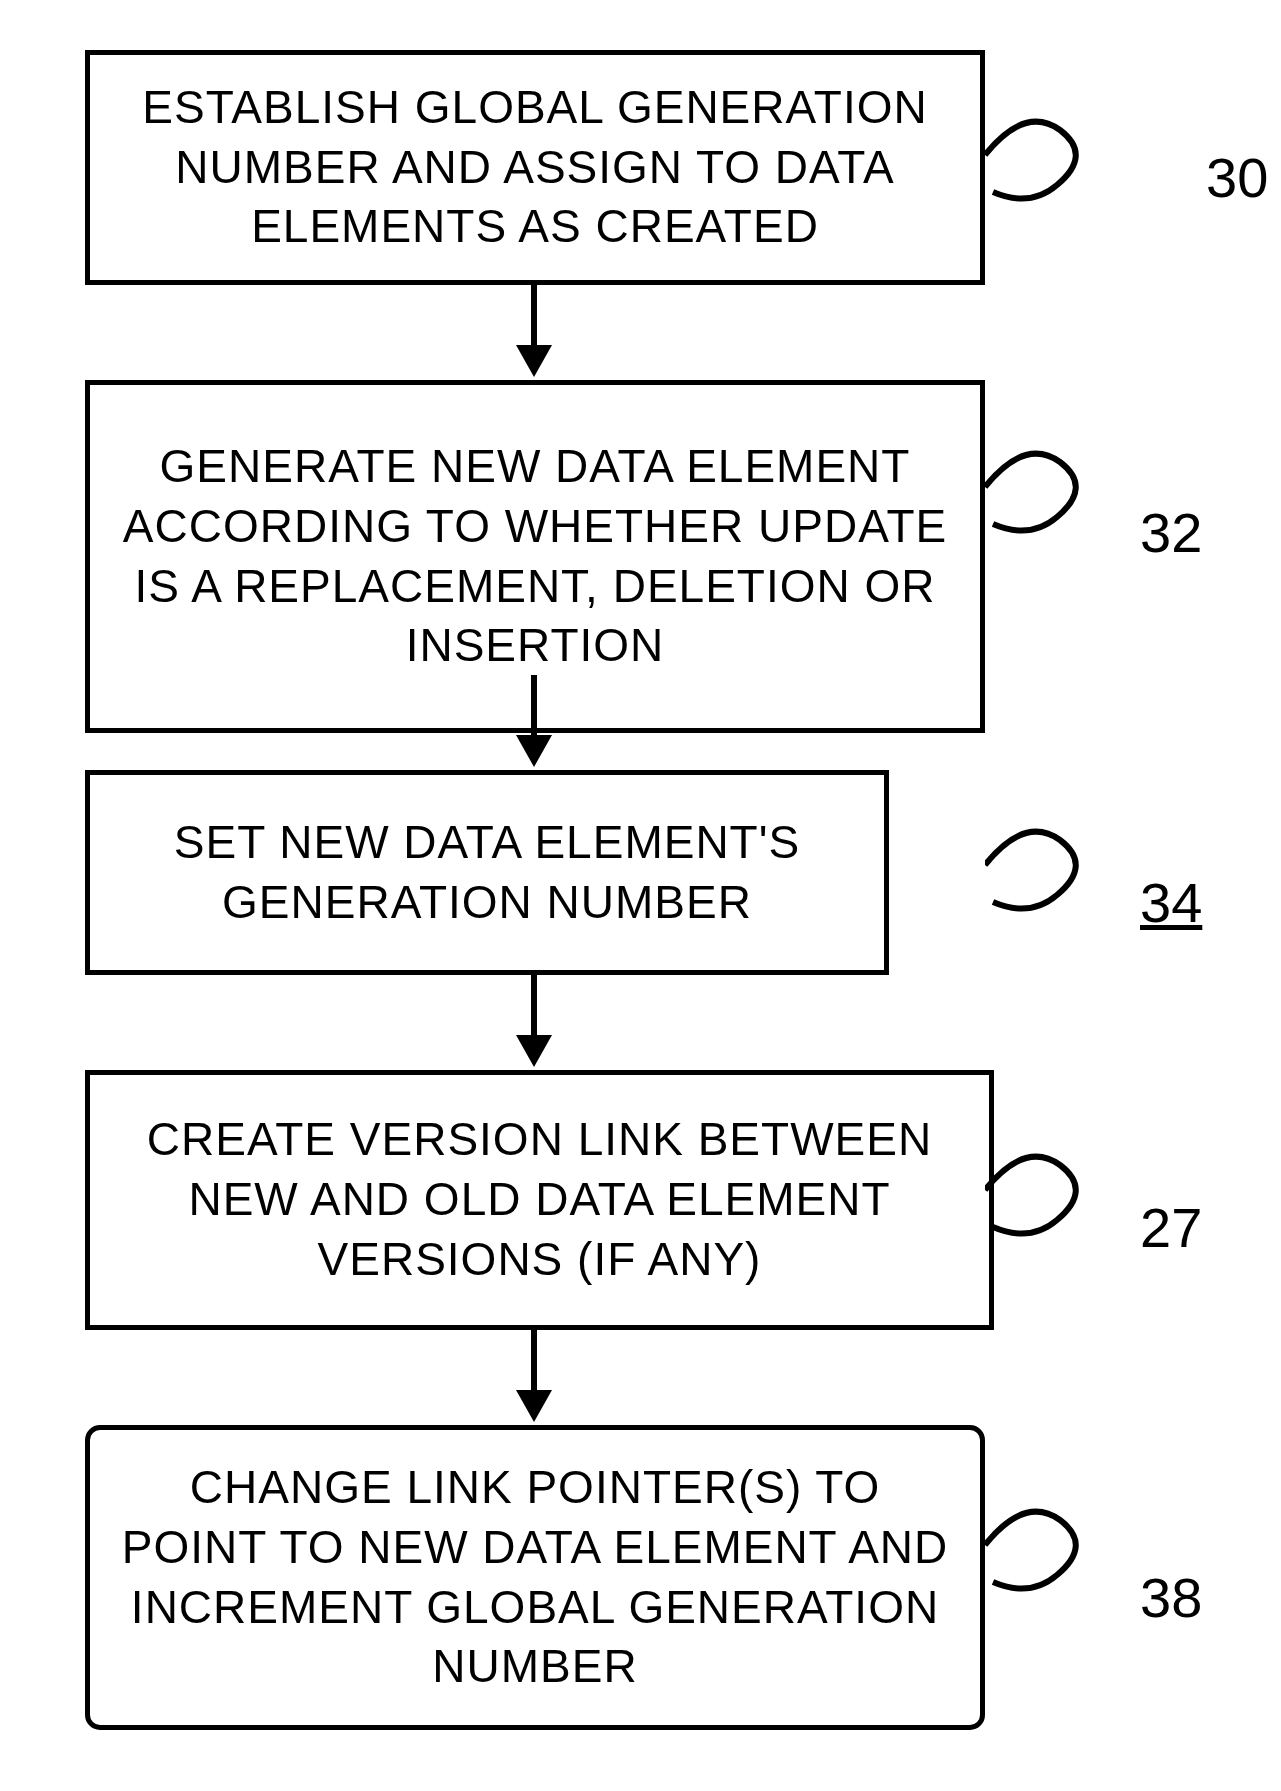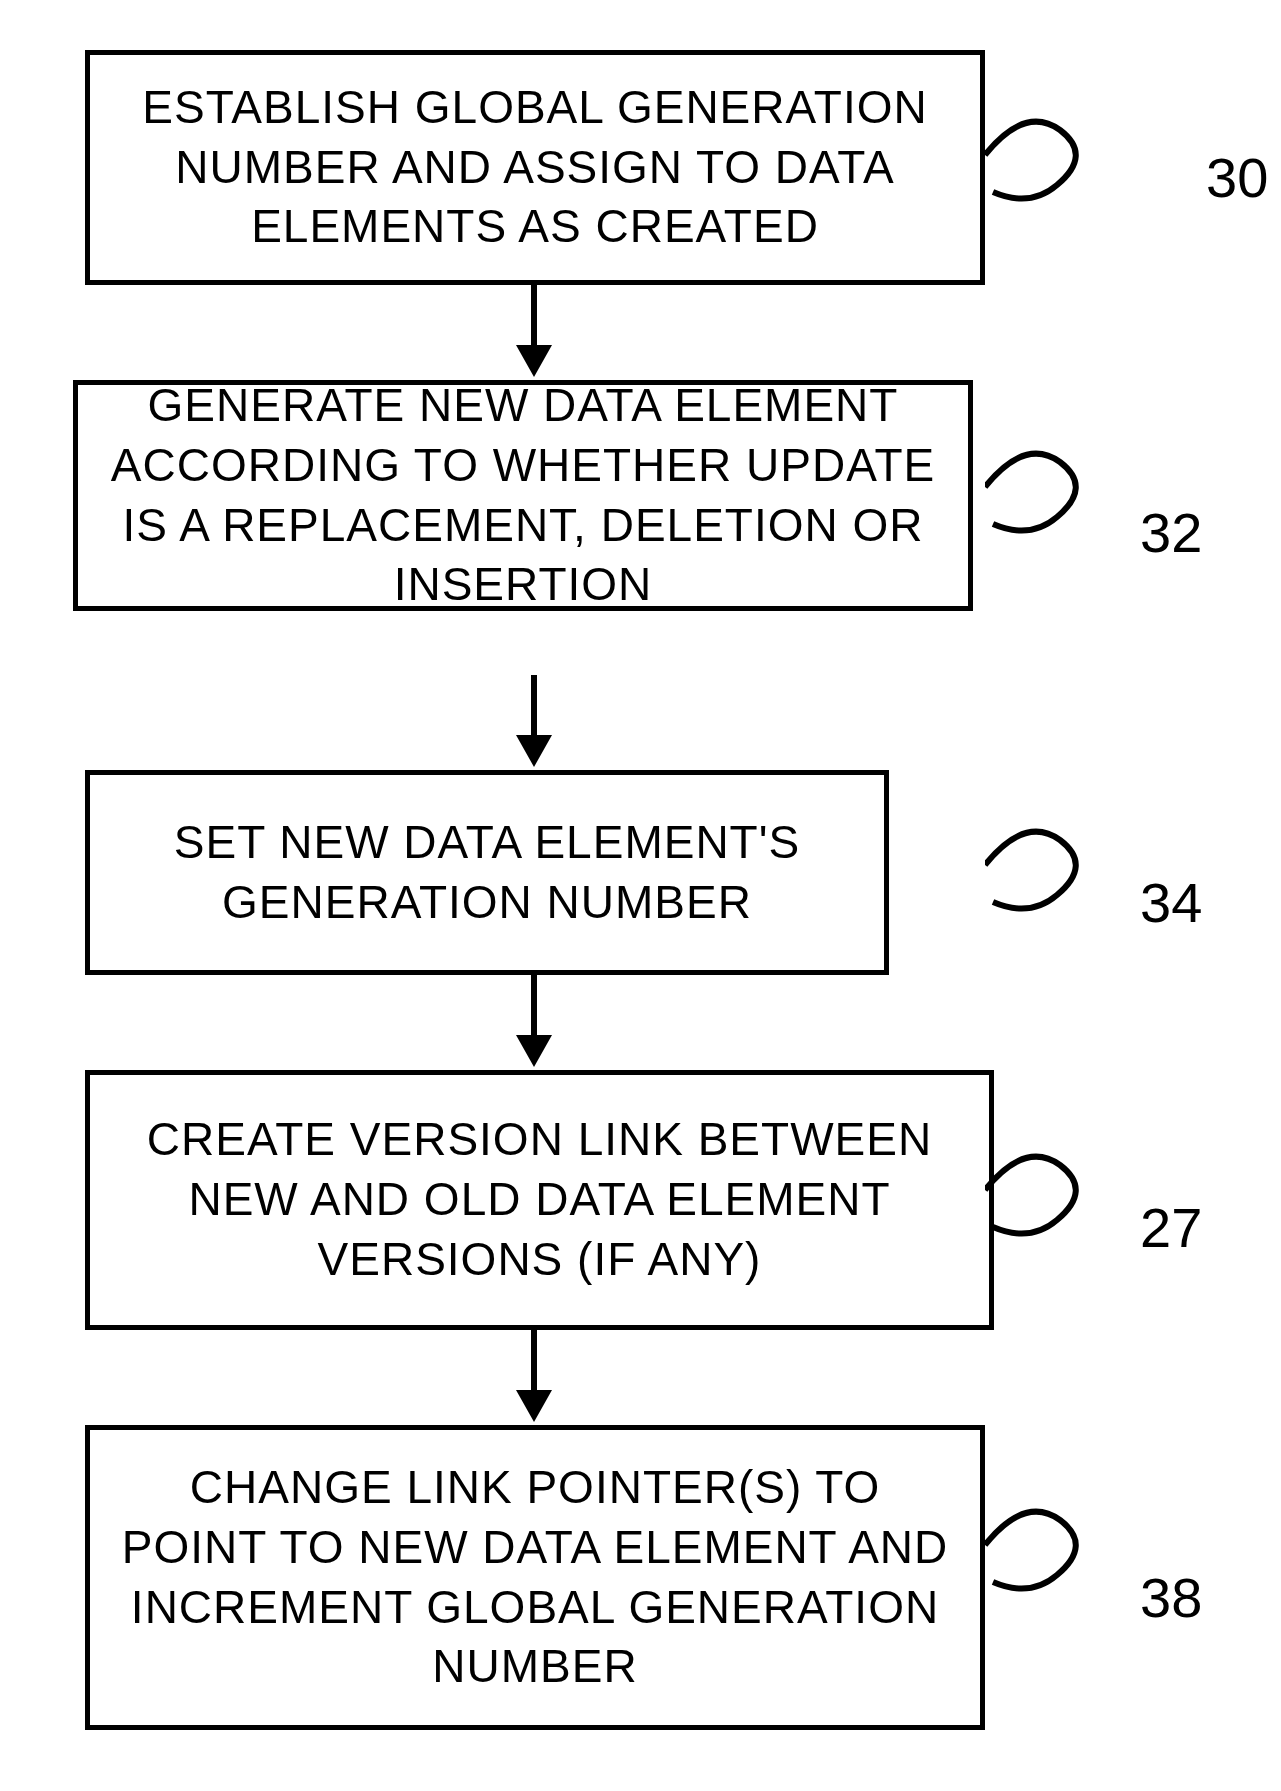--- a/index.html
+++ b/index.html
@@ -66,54 +66,54 @@
     <div class="box-text">ESTABLISH GLOBAL GENERATION NUMBER AND ASSIGN TO DATA ELEMENTS AS CREATED</div>
   </div>
   <svg class="connector-svg" style="left:985px; top:100px; width:110px; height:110px;" viewBox="0 0 110 110">
     <path d="M 0 55 Q 40 5 75 30 Q 108 55 72 85 Q 45 108 8 92" stroke="black" stroke-width="6" fill="none"></path>
   </svg>
   <div class="label" style="left:1206px; top:145px;">30</div>
 
   <div class="arrow-line" style="left:534px; top:285px; height:60px;"></div>
   <div class="arrow-head" style="left:534px; top:345px;"></div>
 
-  <div class="box" style="left:73px; top:380px; width:900px; height:231px;">
+  <div class="box" style="left:85px; top:380px; width:900px; height:353px;">
     <div class="box-text">GENERATE NEW DATA ELEMENT ACCORDING TO WHETHER UPDATE IS A REPLACEMENT, DELETION OR INSERTION</div>
   </div>
   <svg class="connector-svg" style="left:985px; top:432px; width:110px; height:110px;" viewBox="0 0 110 110">
     <path d="M 0 55 Q 40 5 75 30 Q 108 55 72 85 Q 45 108 8 92" stroke="black" stroke-width="6" fill="none"></path>
   </svg>
   <div class="label" style="left:1140px; top:500px;">32</div>
 
   <div class="arrow-line" style="left:534px; top:675px; height:60px;"></div>
   <div class="arrow-head" style="left:534px; top:735px;"></div>
 
   <div class="box" style="left:85px; top:770px; width:804px; height:205px;">
     <div class="box-text">SET NEW DATA ELEMENT'S GENERATION NUMBER</div>
   </div>
   <svg class="connector-svg" style="left:985px; top:810px; width:110px; height:110px;" viewBox="0 0 110 110">
     <path d="M 0 55 Q 40 5 75 30 Q 108 55 72 85 Q 45 108 8 92" stroke="black" stroke-width="6" fill="none"></path>
   </svg>
-  <div class="label" style="left:1140px; top:870px;">34</div>
+  <div class="label" style="left:1140px; top:870px;text-decoration:underline;">34</div>
 
   <div class="arrow-line" style="left:534px; top:975px; height:60px;"></div>
   <div class="arrow-head" style="left:534px; top:1035px;"></div>
 
   <div class="box" style="left:85px; top:1070px; width:909px; height:260px;">
     <div class="box-text">CREATE VERSION LINK BETWEEN NEW AND OLD DATA ELEMENT VERSIONS (IF ANY)</div>
   </div>
   <svg class="connector-svg" style="left:985px; top:1135px; width:110px; height:110px;" viewBox="0 0 110 110">
     <path d="M 0 55 Q 40 5 75 30 Q 108 55 72 85 Q 45 108 8 92" stroke="black" stroke-width="6" fill="none"></path>
   </svg>
   <div class="label" style="left:1140px; top:1195px;">27</div>
 
   <div class="arrow-line" style="left:534px; top:1330px; height:60px;"></div>
   <div class="arrow-head" style="left:534px; top:1390px;"></div>
 
-  <div class="box" style="left:85px; top:1425px; width:900px; height:305px;">
+  <div class="box" style="left:85px; top:1425px; width:900px; height:305px;border-radius:15px;">
     <div class="box-text">CHANGE LINK POINTER(S) TO POINT TO NEW DATA ELEMENT AND INCREMENT GLOBAL GENERATION NUMBER</div>
   </div>
   <svg class="connector-svg" style="left:985px; top:1490px; width:110px; height:110px;" viewBox="0 0 110 110">
     <path d="M 0 55 Q 40 5 75 30 Q 108 55 72 85 Q 45 108 8 92" stroke="black" stroke-width="6" fill="none"></path>
   </svg>
   <div class="label" style="left:1140px; top:1565px;">38</div>
 
 </div>
 
 </body></html>

